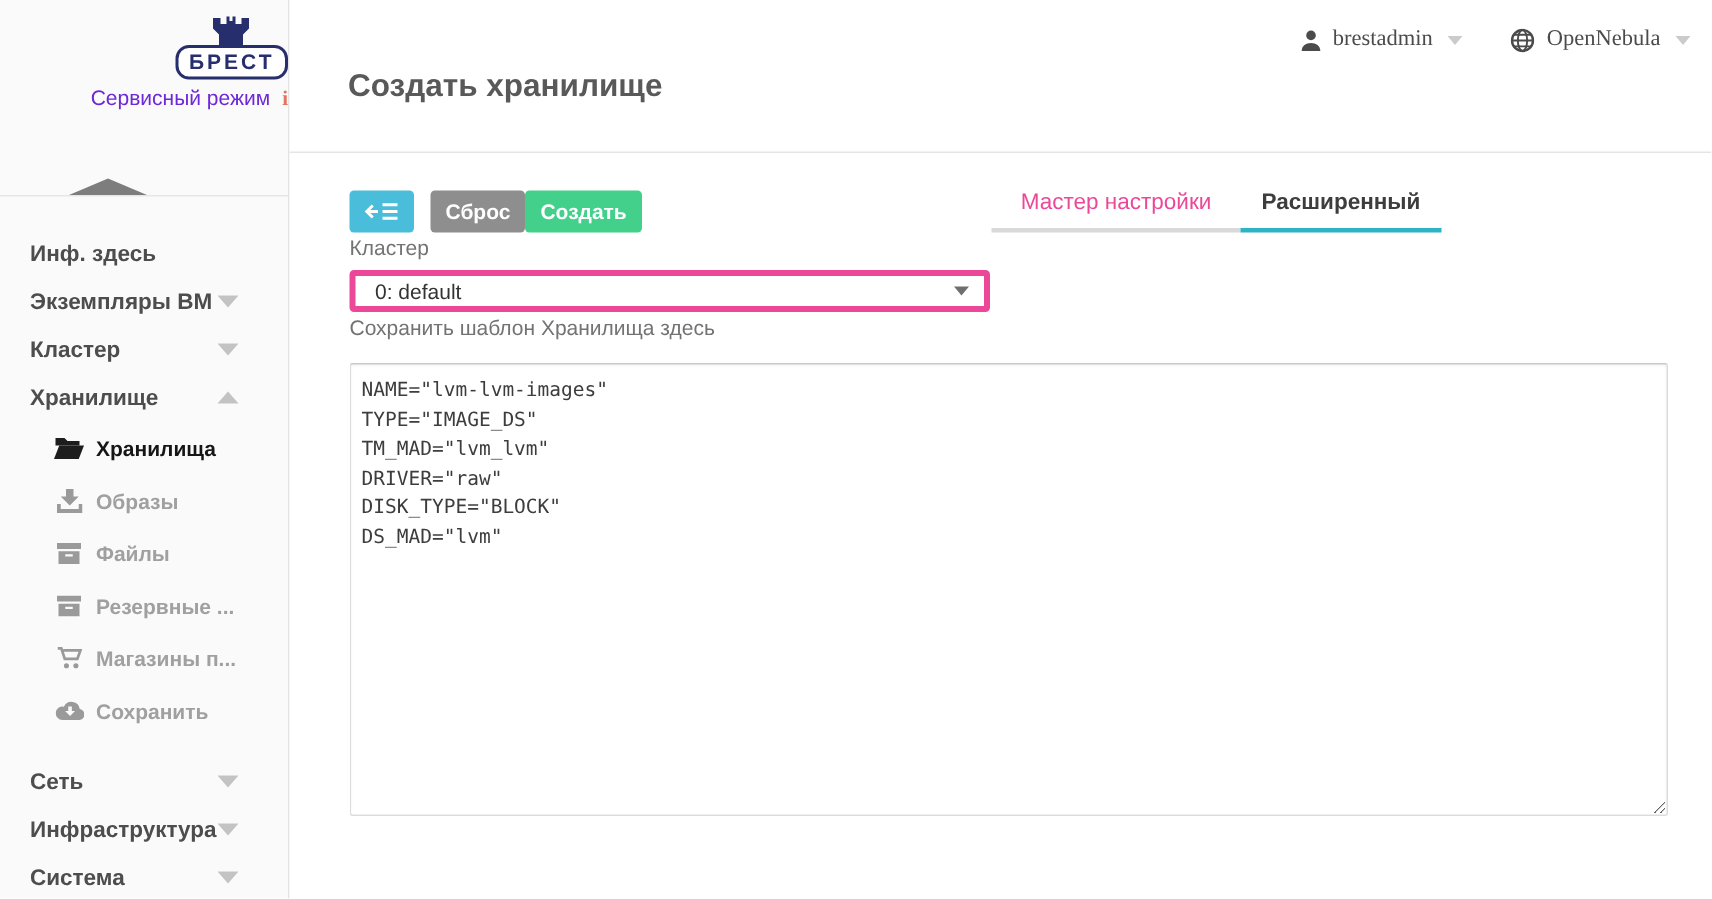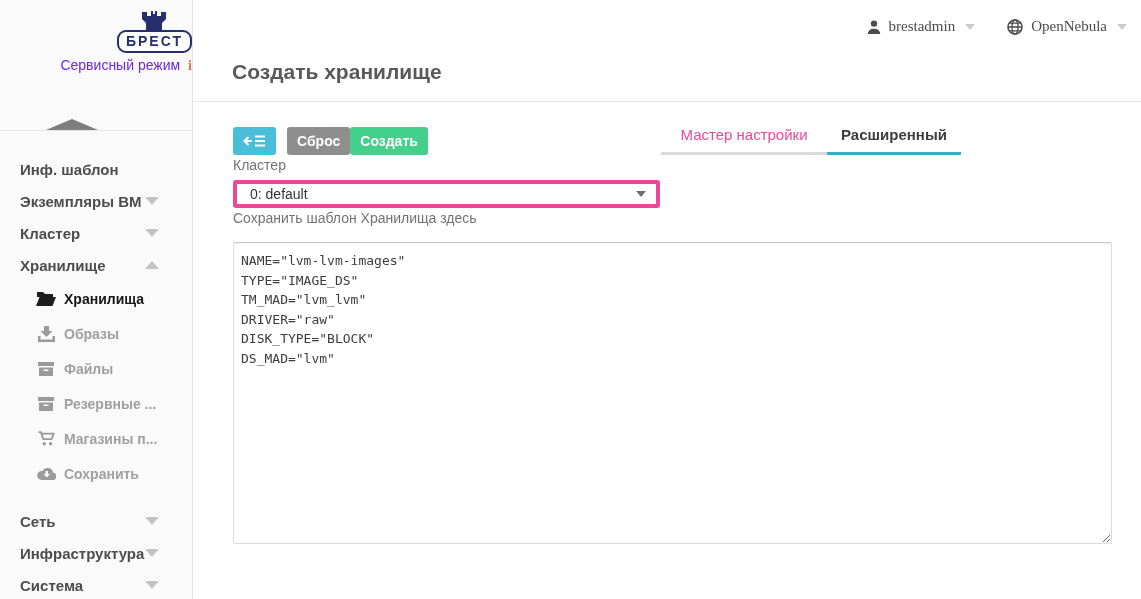--- a/index.html
+++ b/index.html
@@ -37,21 +37,21 @@
   .nav-sub { position:relative; height:35px; display:flex; align-items:center;
     padding-left:35px; font-size:14px; font-weight:bold; color:#a0a0a0; cursor:pointer; }
   .nav-sub .ic { width:22px; margin-right:7px; display:flex; justify-content:center; color:#9a9a9a; }
   .nav-sub.active { color:#161616; }
   .nav-sub.active .ic { color:#1d1d1d; }
   .nav-gap { height:14px; }
 
   
   .main { position:relative; flex:1; height:599px; background:#fff; }
   .main-header { position:relative; height:102px; border-bottom:1px solid #e5e5e5; }
-  .page-title { position:absolute; left:39px; top:60px; font-size:21px; font-weight:bold; color:#595959; }
+  .page-title { position:absolute; left:39px; top:46px; font-size:21px; font-weight:bold; color:#595959; }
   .topnav { position:absolute; top:18px; right:14px; display:flex; align-items:center; gap:32px;font-family:Liberation Serif, serif; }
   .topnav-item { display:flex; align-items:center; gap:8px; color:#4b4b4b; font-size:15px; cursor:pointer; }
   .topnav-item .caret { width:0; height:0; border-left:5px solid transparent;
     border-right:5px solid transparent; border-top:6px solid #cbcbcb; margin-left:2px; }
   .topnav-item svg { color:#4b4b4b; }
 
   .content { padding:18px 28px 0 40px; }
   .toolbar-row { display:flex; align-items:flex-end; }
   .btn { height:28px; border:none; border-radius:3px; color:#fff; font-family:"Liberation Sans",sans-serif;
     font-size:14px; font-weight:bold; cursor:pointer; display:inline-flex; align-items:center; justify-content:center; }
@@ -92,21 +92,21 @@
         <div class="logo-badge">БРЕСТ</div>
       </div>
       <div class="service-row">
         <a class="service-link">Сервисный режим</a><span class="info-i">i</span>
       </div>
       <div class="collapse-tri"></div>
     </div>
 
     <nav class="nav">
       <div class="nav-parent">
-        <span>Инф. шаблон</span>
+        <span>Инф. здесь</span>
       </div>
       <div class="nav-parent">
         <span>Экземпляры ВМ</span>
         <span class="chev down"></span>
       </div>
       <div class="nav-parent">
         <span>Кластер</span>
         <span class="chev down"></span>
       </div>
       <div class="nav-parent">

